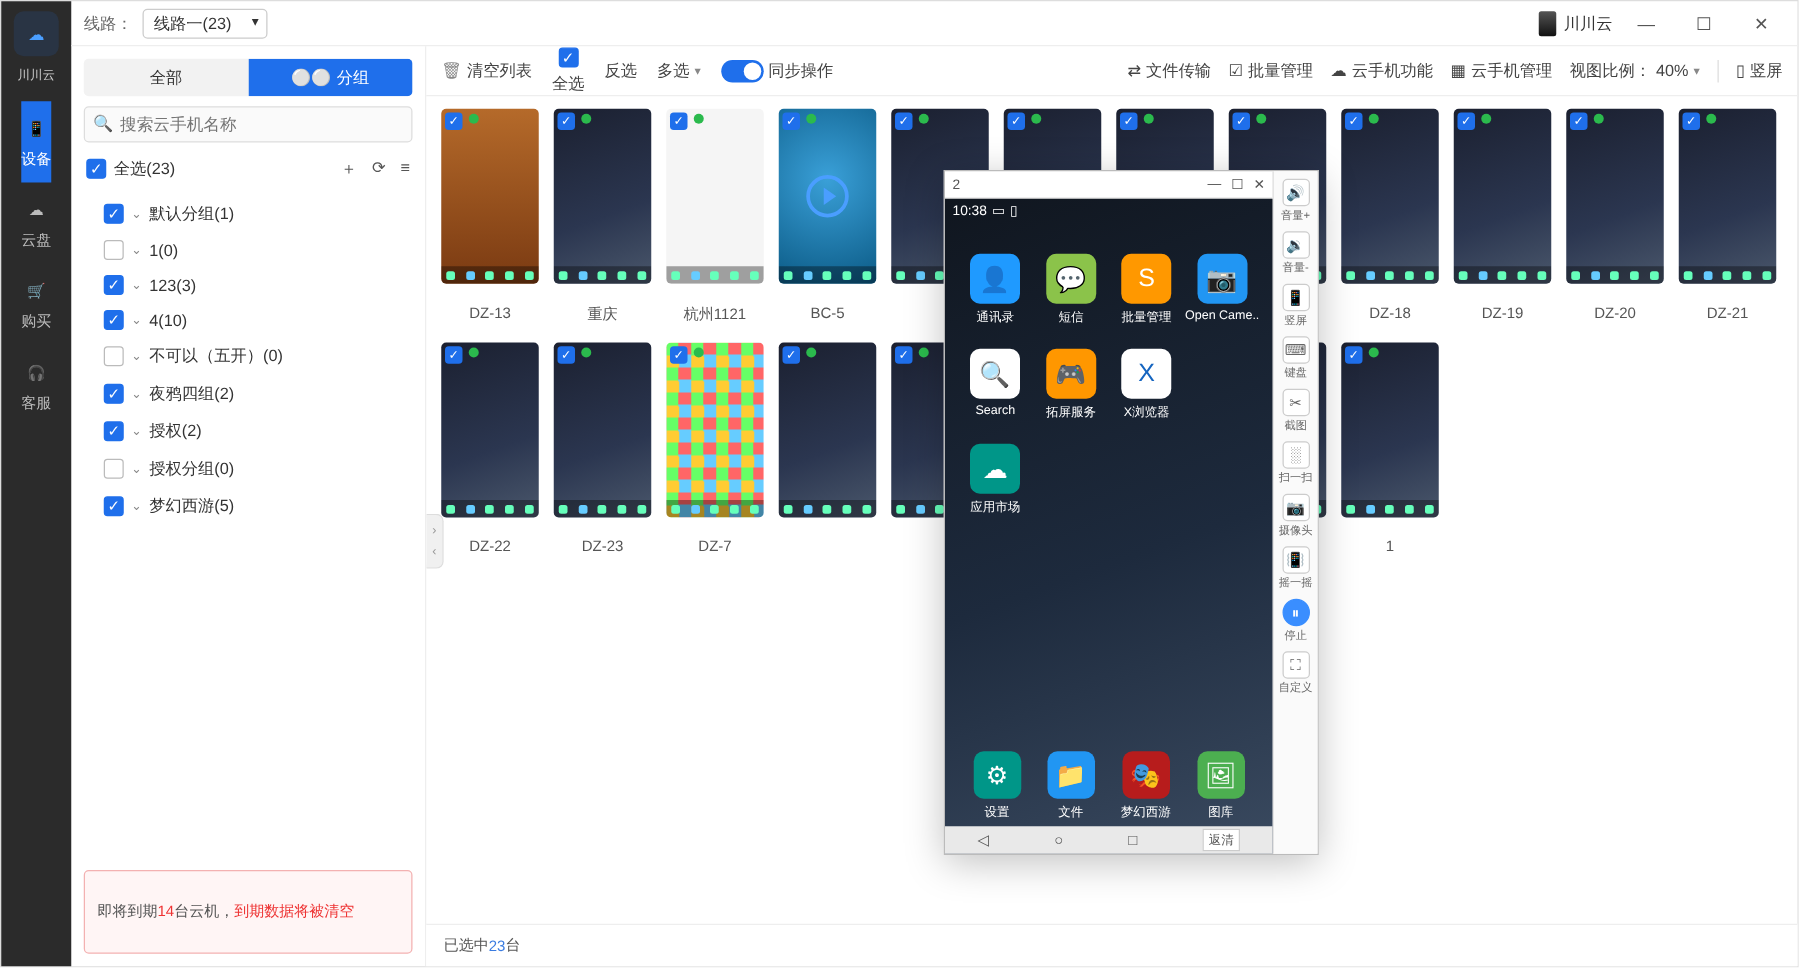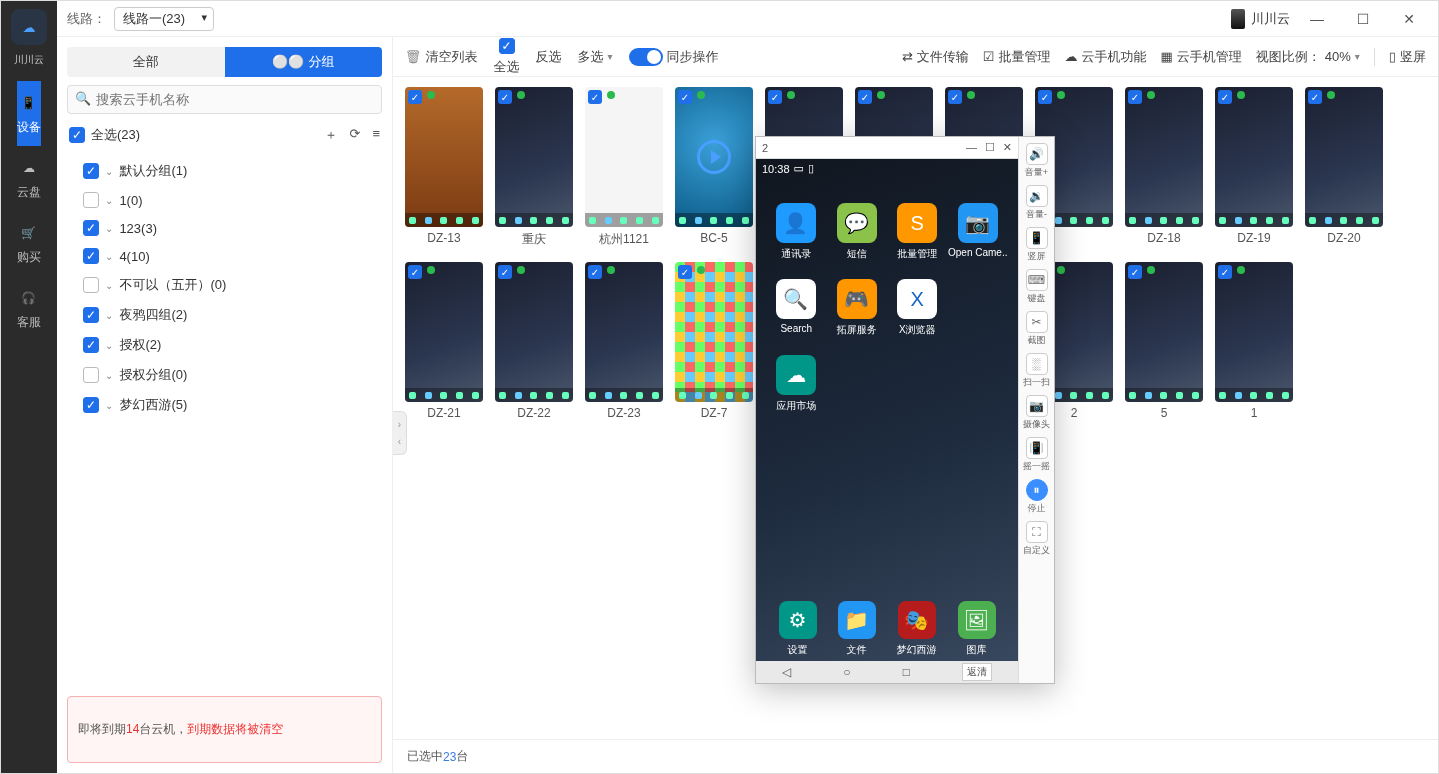--- a/index.html
+++ b/index.html
@@ -14,21 +14,21 @@
 .main { flex:1; display:flex; flex-direction:column; }
 .topbar { height:36px; border-bottom:1px solid #eee; display:flex; align-items:center; padding:0 10px; gap:8px; }
 .topbar .route-label { color:#666; }
 .route-sel { border:1px solid #ccc; border-radius:4px; padding:2px 20px 2px 8px; background:#fff; position:relative; min-width:100px; }
 .route-sel::after { content:"▾"; position:absolute; right:6px; top:3px; font-size:11px; }
 .topbar .spacer { flex:1; }
 .brandbox { display:flex; align-items:center; gap:6px; }
 .brand-icon { width:14px; height:20px; background:linear-gradient(180deg,#555,#111); border-radius:2px; }
 .winbtn { width:38px; height:100%; display:flex; align-items:center; justify-content:center; color:#555; cursor:pointer; font-size:14px; }
 .body { flex:1; display:flex; min-height:0; }
-.sidebar { width:336px; border-right:1px solid #eee; display:flex; flex-direction:column; padding:10px; gap:8px; }
+.sidebar { width:284px; border-right:1px solid #eee; display:flex; flex-direction:column; padding:10px; gap:8px; }
 .tabs { display:flex; background:#f2f2f2; border-radius:4px; overflow:hidden; }
 .tab { flex:1; text-align:center; padding:6px 0; cursor:pointer; }
 .tab.active { background:#1f6feb; color:#fff; }
 .search { position:relative; }
 .search input { width:100%; padding:6px 8px 6px 28px; border:1px solid #ddd; border-radius:4px; background:#fafafa; outline:none; }
 .search .sicon { position:absolute; left:8px; top:6px; color:#aaa; }
 .allrow { display:flex; align-items:center; gap:6px; padding:4px 2px; }
 .allrow .tools { margin-left:auto; display:flex; gap:12px; color:#555; }
 .chk { width:16px; height:16px; border:1px solid #bbb; border-radius:3px; display:inline-flex; align-items:center; justify-content:center; background:#fff; cursor:pointer; }
 .chk.on { background:#1f6feb; border-color:#1f6feb; color:#fff; }
@@ -46,21 +46,21 @@
 .switch { width:34px; height:18px; background:#1f6feb; border-radius:9px; position:relative; }
 .switch::after { content:""; width:14px; height:14px; background:#fff; border-radius:50%; position:absolute; right:2px; top:2px; }
 .toolbar .right { margin-left:auto; display:flex; align-items:center; gap:14px; }
 .tb-item { display:flex; align-items:center; gap:4px; cursor:pointer; }
 .grid { flex:1; padding:10px 12px 40px; overflow:auto; display:flex; flex-wrap:wrap; gap:14px 12px; align-content:flex-start; position:relative; }
 .thumb { width:78px; }
 .thumb .screen { width:78px; height:140px; border-radius:4px; background:linear-gradient(160deg,#1b2030,#2b3650 60%,#4a576b); position:relative; overflow:hidden; }
 .thumb .screen .dock { position:absolute; bottom:0; left:0; right:0; height:14px; background:rgba(0,0,0,0.35); display:flex; justify-content:space-around; align-items:center; }
 .thumb .screen .dock i { width:7px; height:7px; background:#6fb; border-radius:2px; }
 .thumb .screen .dock i:nth-child(2){background:#6cf;} .dock i:nth-child(3){background:#fc6;} .dock i:nth-child(4){background:#f77;}
-.thumb .label { text-align:center; font-size:12px; color:#555; margin-top:4px; white-space:nowrap; overflow:hidden; text-overflow:ellipsis; }
+.thumb .label { text-align:center; font-size:12px; color:#555; margin-top:16px; white-space:nowrap; overflow:hidden; text-overflow:ellipsis; }
 .thumb .tchk { position:absolute; top:3px; left:3px; width:14px; height:14px; background:#1f6feb; border-radius:3px; display:flex; align-items:center; justify-content:center; color:#fff; }
 .thumb .tchk::after{content:"✓"; font-size:10px;}
 .thumb .dot { position:absolute; top:4px; left:22px; width:8px; height:8px; background:#2bba4d; border-radius:50%; }
 .thumb.game .screen { background:linear-gradient(180deg,#b56a2a,#7a3a12); }
 .thumb.white .screen { background:#f5f5f5; }
 .thumb.water .screen { background:radial-gradient(circle at 50% 40%,#3aa0d8,#0b5a85); }
 .thumb.grid4 .screen { background:repeating-conic-gradient(#f66 0 25%,#6cf 0 50%,#fc3 0 75%,#6f6 0 100%); background-size:20px 20px; }
 .thumb .play { position:absolute; top:50%; left:50%; width:34px; height:34px; margin:-17px 0 0 -17px; border:3px solid #4a9eff; border-radius:50%; }
 .thumb .play::after { content:""; position:absolute; left:11px; top:7px; border-left:10px solid #4a9eff; border-top:7px solid transparent; border-bottom:7px solid transparent; }
 .collapse-handle { position:absolute; left:0; top:48%; width:14px; height:44px; background:#f0f0f0; border:1px solid #ddd; border-left:none; border-radius:0 6px 6px 0; display:flex; flex-direction:column; align-items:center; justify-content:center; color:#999; font-size:10px; gap:6px; cursor:pointer; }

